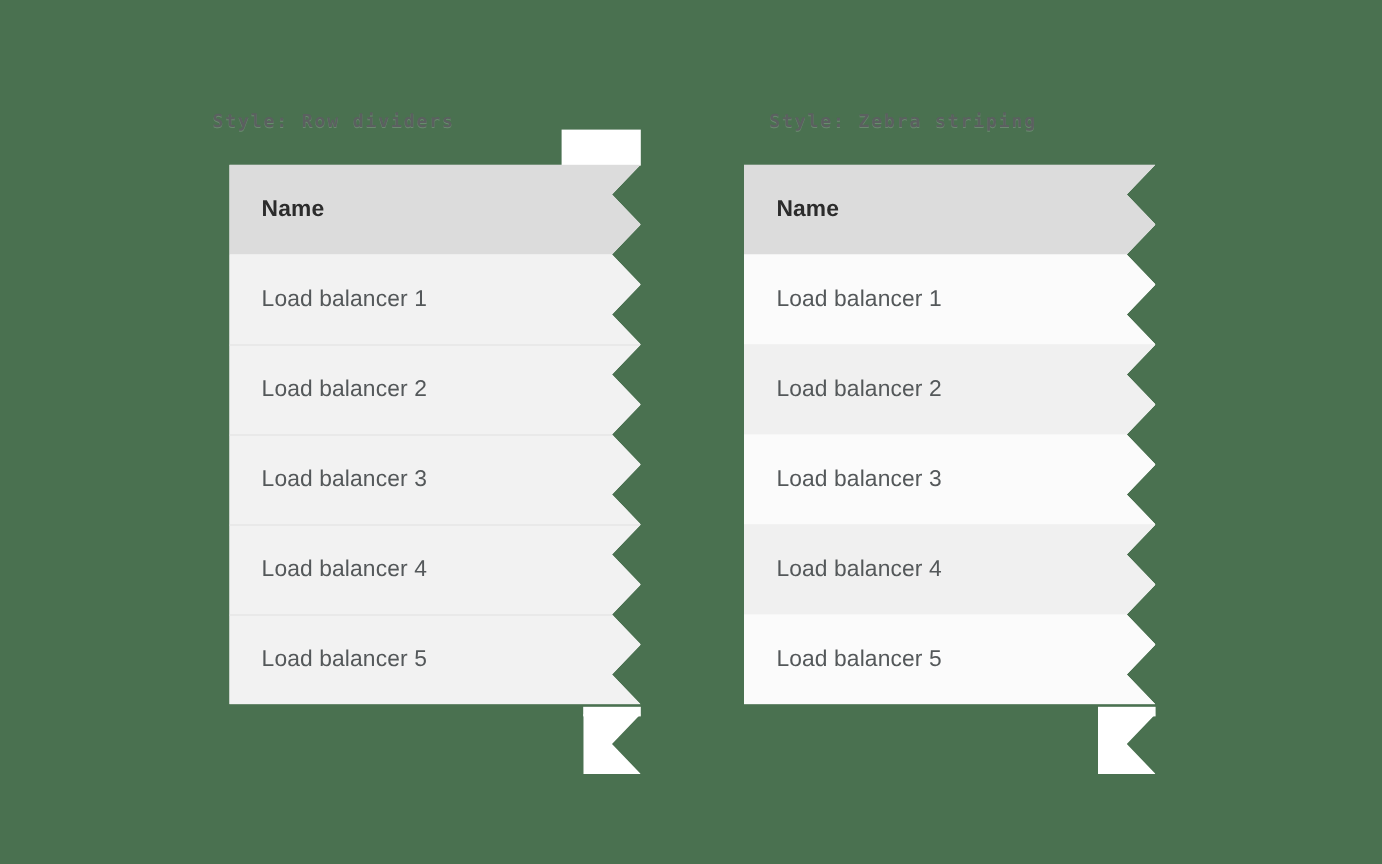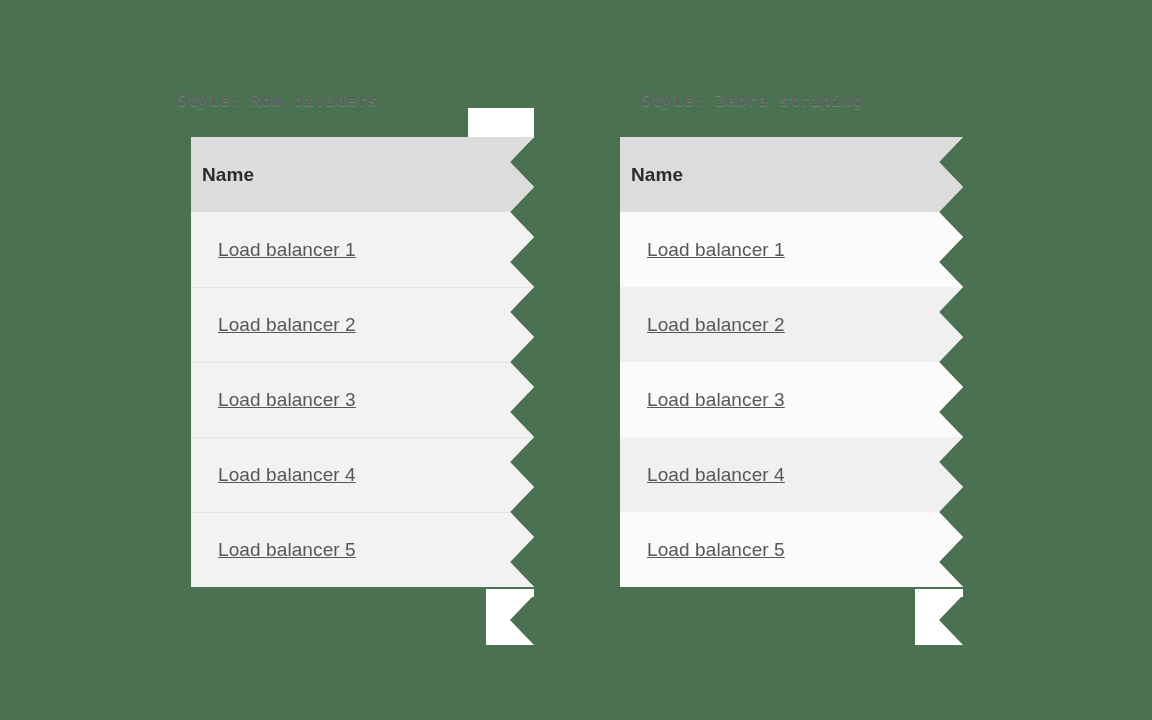--- a/index.html
+++ b/index.html
@@ -90,41 +90,40 @@
     );
     background: #f2f2f2;
   }
 
   .t-head {
     height: 75px;
     background: #dcdcdc;
     display: flex;
     align-items: center;
     box-sizing: border-box;
-    padding-left: 11px;
+    padding-left: 27px;
   }
   .t-head-label {
     font-size: 19px;
     font-weight: bold;
     color: #2c2c2c;
     letter-spacing: 0.1px;
   }
 
   .t-row {
     height: 75px;
     display: flex;
     align-items: center;
     box-sizing: border-box;
     padding-left: 27px;
   }
   .t-row-label {
     font-size: 19px;
     color: #54585a;
     letter-spacing: 0.1px;
-    text-decoration: underline;
   }
 
   
   .style-dividers .t-row {
     background: #f2f2f2;
   }
   .style-dividers .t-row + .t-row {
     border-top: 1px solid #e3e3e3;
   }
 

